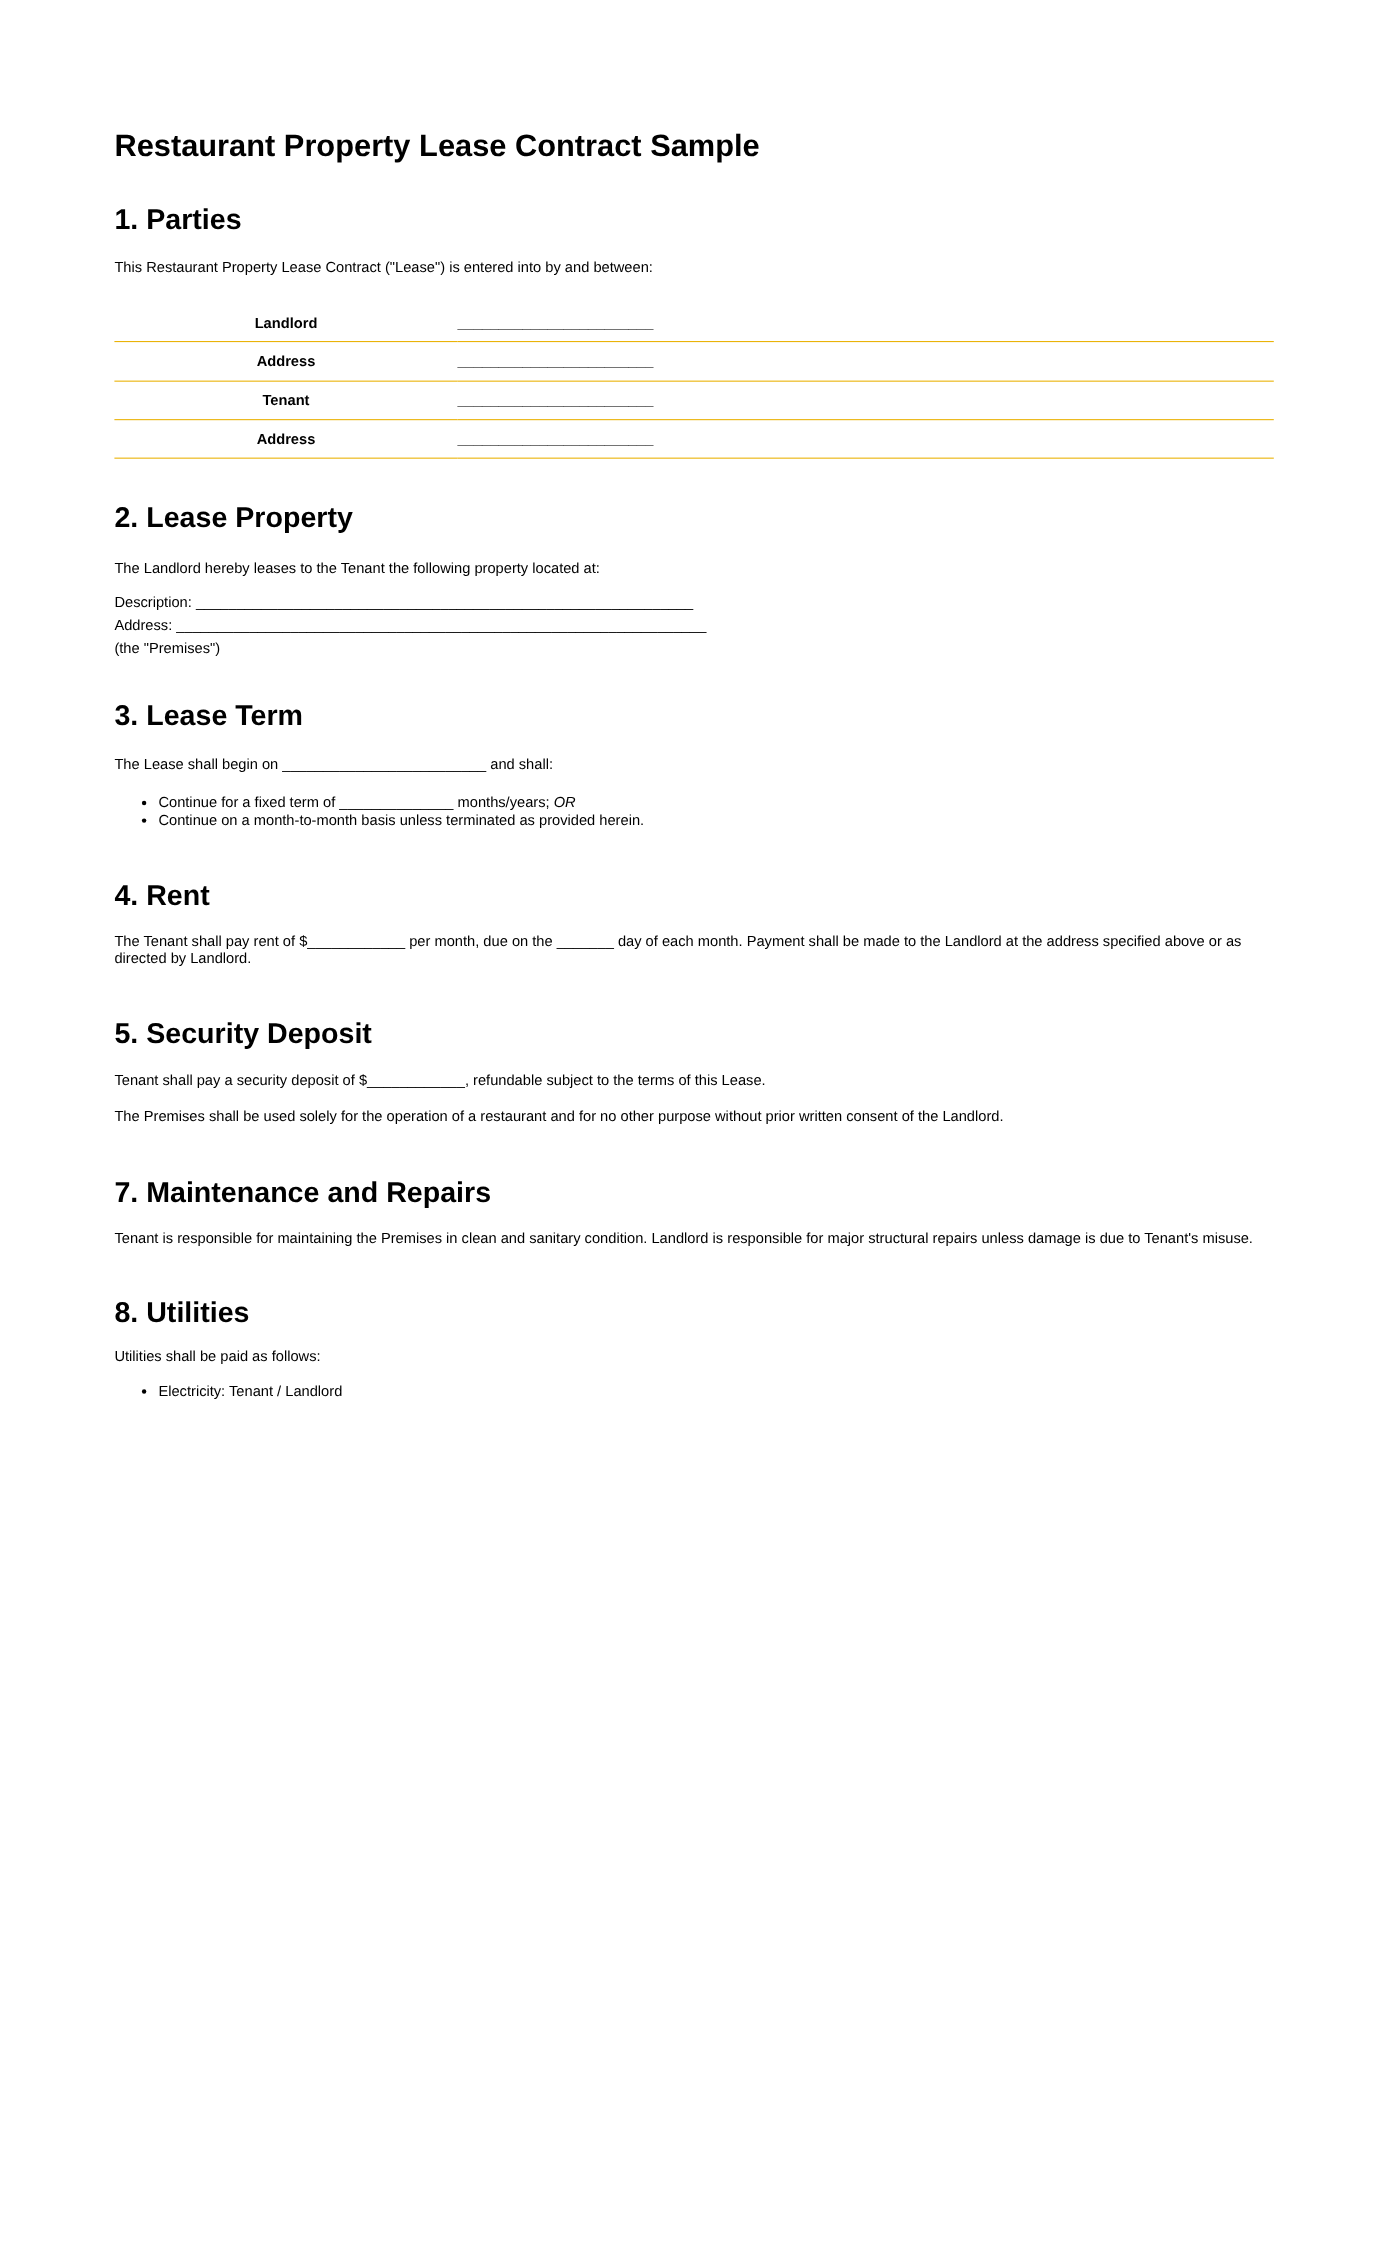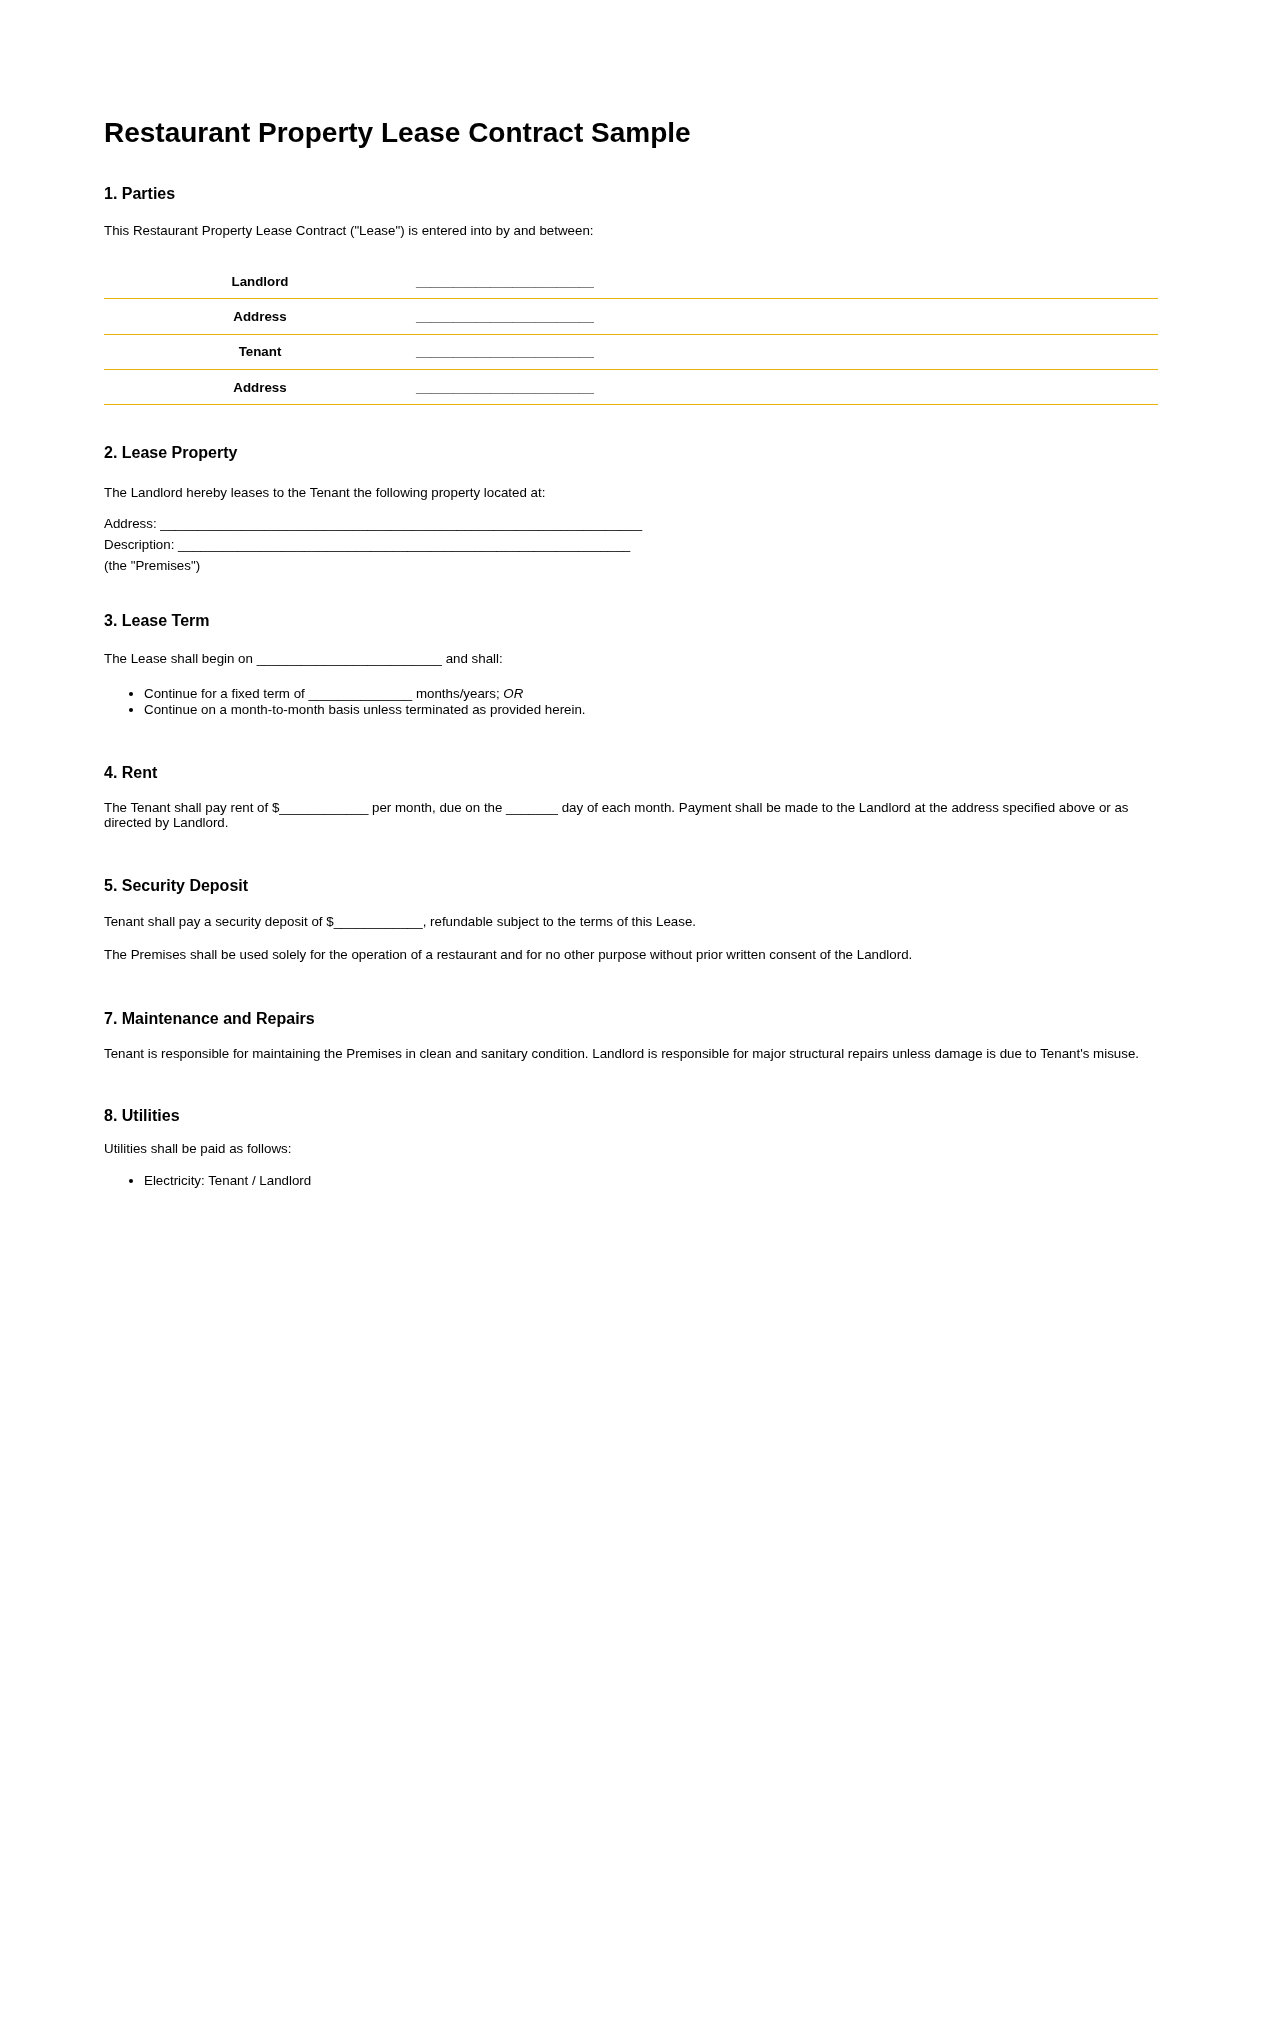--- a/index.html
+++ b/index.html
@@ -3,21 +3,21 @@
 <meta charset="utf-8">
 <style>
   html, body { margin:0; padding:0; }
   body {
     width:1263px; height:2044px; background:#ffffff;
     font-family:"Liberation Sans", sans-serif; color:#000;
   }
   .viewport { width:1232px; height:1301px; overflow:hidden; background:#fff; }
   .doc { margin-left:104px; width:1054px; font-size:13.3333px; line-height:1.15; }
   h1.doc-title { font-size:28px; line-height:1.2; font-weight:bold; margin:116px 0 0 0; }
-  h2.section-heading { font-size:16px; line-height:1.2; font-weight:bold; margin:0; }
+  h2.section-heading { font-size:26px; line-height:1.2; font-weight:bold; margin:0; }
   p.body-text { margin:0; }
   table.parties-table { width:100%; border-collapse:collapse; margin:26px 0 0 0; }
   table.parties-table td { border-bottom:1px solid #eab308; padding:9.5px 0; vertical-align:middle; }
   td.label-cell { width:312px; text-align:center; font-weight:bold; }
   td.blank-cell { text-align:left; }
   .table-blank { font-weight:bold; letter-spacing:0; white-space:nowrap;text-align:center; }
   .addr-block { margin:16px 0 0 0; }
   .addr-line { margin:0 0 6px 0; }
   .addr-line:last-child { margin-bottom:0; }
   ul.bullet-list { margin:20px 0 0 0; padding:0 0 0 40px; }
@@ -53,22 +53,22 @@
       <tr>
         <td class="label-cell">Address</td>
         <td class="blank-cell"><span class="table-blank">________________________</span></td>
       </tr>
     </tbody>
       </table>
 
     <h2 class="section-heading" style="margin-top:38px">2. Lease Property</h2>
     <p class="body-text" style="margin-top:22px">The Landlord hereby leases to the Tenant the following property located at:</p>
     <div class="addr-block">
+      <div class="addr-line">Description: _____________________________________________________________</div>
       <div class="addr-line">Address: _________________________________________________________________</div>
-      <div class="addr-line">Description: _____________________________________________________________</div>
       <div class="addr-line">(the "Premises")</div>
     </div>
 
     <h2 class="section-heading" style="margin-top:37px">3. Lease Term</h2>
     <p class="body-text" style="margin-top:21px">The Lease shall begin on _________________________ and shall:</p>
     <ul class="bullet-list">
       <li><span>Continue for a fixed term of ______________ months/years; </span><em class="italic-or">OR</em></li>
       <li>Continue on a month-to-month basis unless terminated as provided herein.</li>
     </ul>
 

